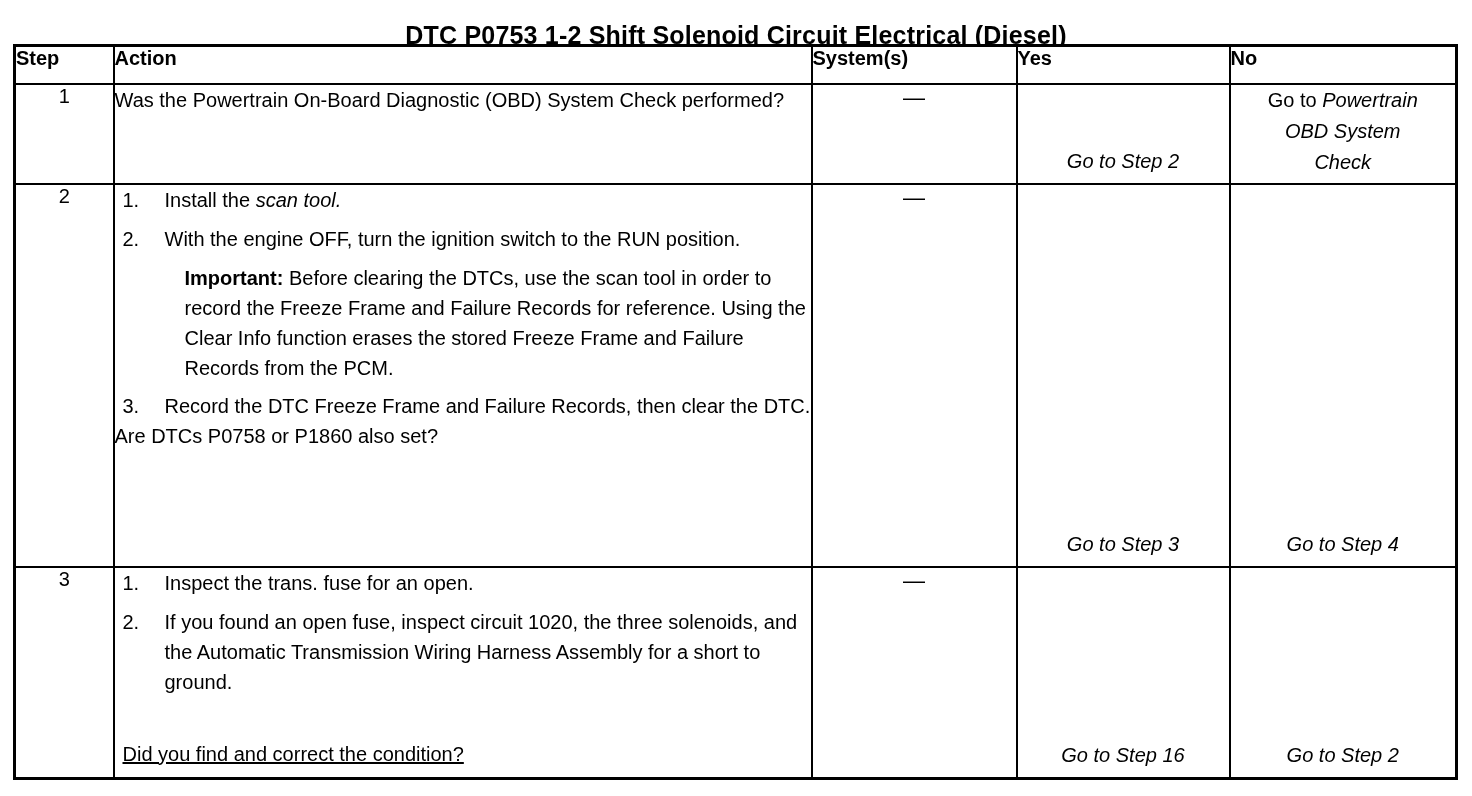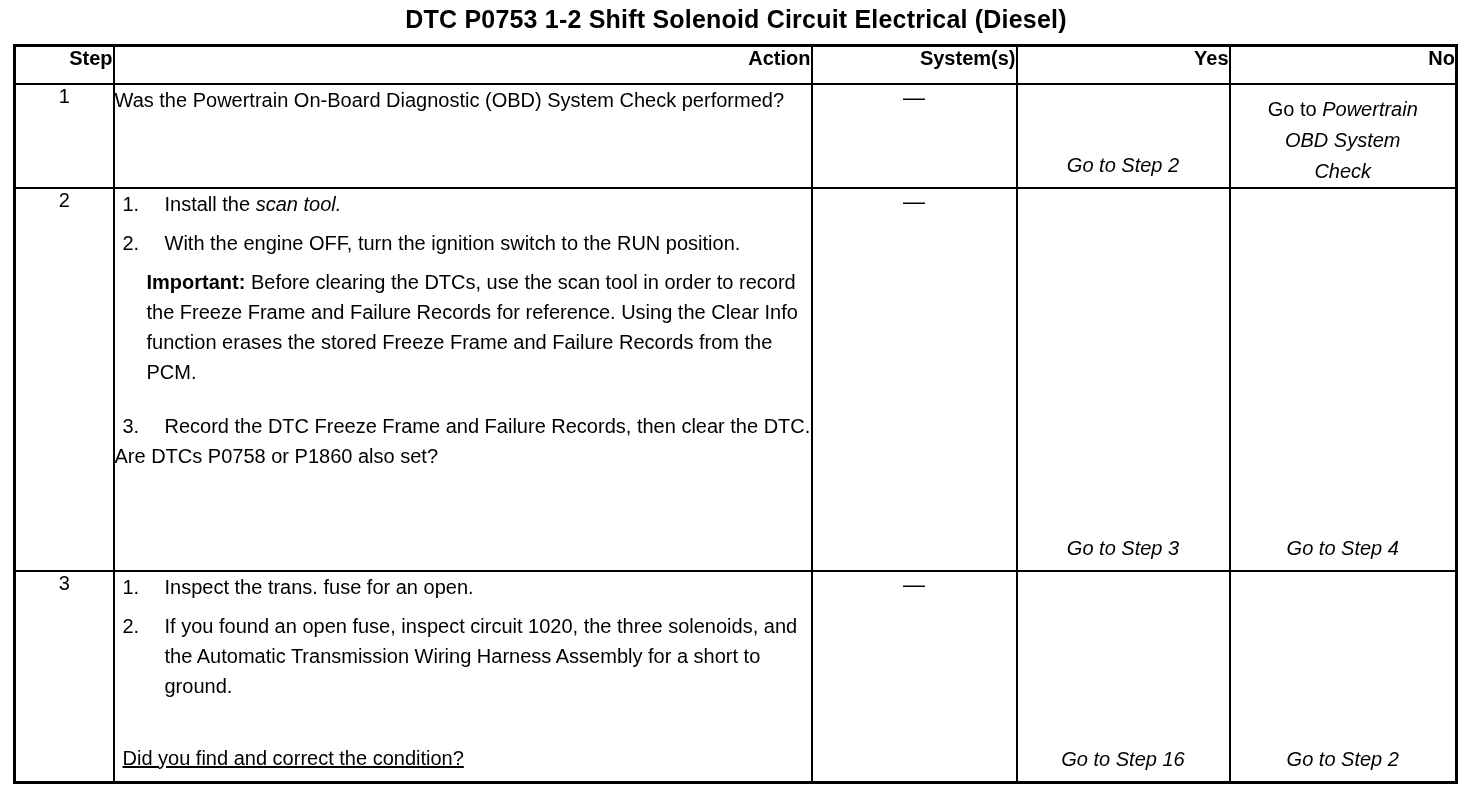--- a/index.html
+++ b/index.html
@@ -20,21 +20,21 @@
     width: 1472px;
     height: 796px;
     box-sizing: border-box;
   }
 
   .doc-title {
     text-align: center;
     font-size: 25px;
     font-weight: bold;
     letter-spacing: 0.2px;
-    padding-top: 2px;
+    padding-top: 18px;
     height: 36px;
     line-height: 34px;
     white-space: nowrap;
   }
 
   .table-wrap {
     position: absolute;
     left: 13px;
     top: 44px;
     width: 1444px;
@@ -57,21 +57,21 @@
 
   
   col.c-step  { width: 99px; }
   col.c-act   { width: 698px; }
   col.c-val   { width: 205px; }
   col.c-yes   { width: 213px; }
   col.c-no    { width: 227px; }
 
   thead th {
     height: 36px;
-    text-align: right;
+    text-align: left;
     vertical-align: middle;
     font-size: 20px;
     font-weight: bold;
   }
 
   td.step-cell {
     text-align: center;
     vertical-align: middle;
     font-size: 20px;
   }
@@ -82,21 +82,21 @@
     font-size: 22px;
   }
 
   td.branch-cell {
     text-align: center;
     font-size: 20px;
     font-style: italic;
     padding: 0 6px;
   }
   td.branch-cell.bottom { vertical-align: bottom; padding-bottom: 6px; margin-left: 15px; }
-  td.branch-cell.top    { vertical-align: top;    padding-top: 9px; }
+  td.branch-cell.top    { vertical-align: top;    }
   td.branch-cell .bline { line-height: 31px; white-space: nowrap; }
   td.branch-cell .roman { font-style: normal; }
 
   td.action-cell {
     font-size: 20px;
     line-height: 30px;
     padding: 9px 8px 8px 8px;
   }
 
   .act-para {
@@ -116,23 +116,23 @@
   ol.steps > li:last-child { margin-bottom: 0; }
   ol.steps > li .num {
     position: absolute;
     left: 8px;
     top: 0;
     width: 34px;
     text-align: left;
   }
 
   .important-block {
-    padding-left: 32px;
+    padding-left: 70px;
     margin-top: 9px;
-    margin-bottom: 24px;
+    margin-bottom: 8px;
   }
   .important-block .lead { font-weight: bold; }
 
   .question {
     margin-top: 0;
   }
   .ital { font-style: italic; }
 </style>
 </head>
 <body>

